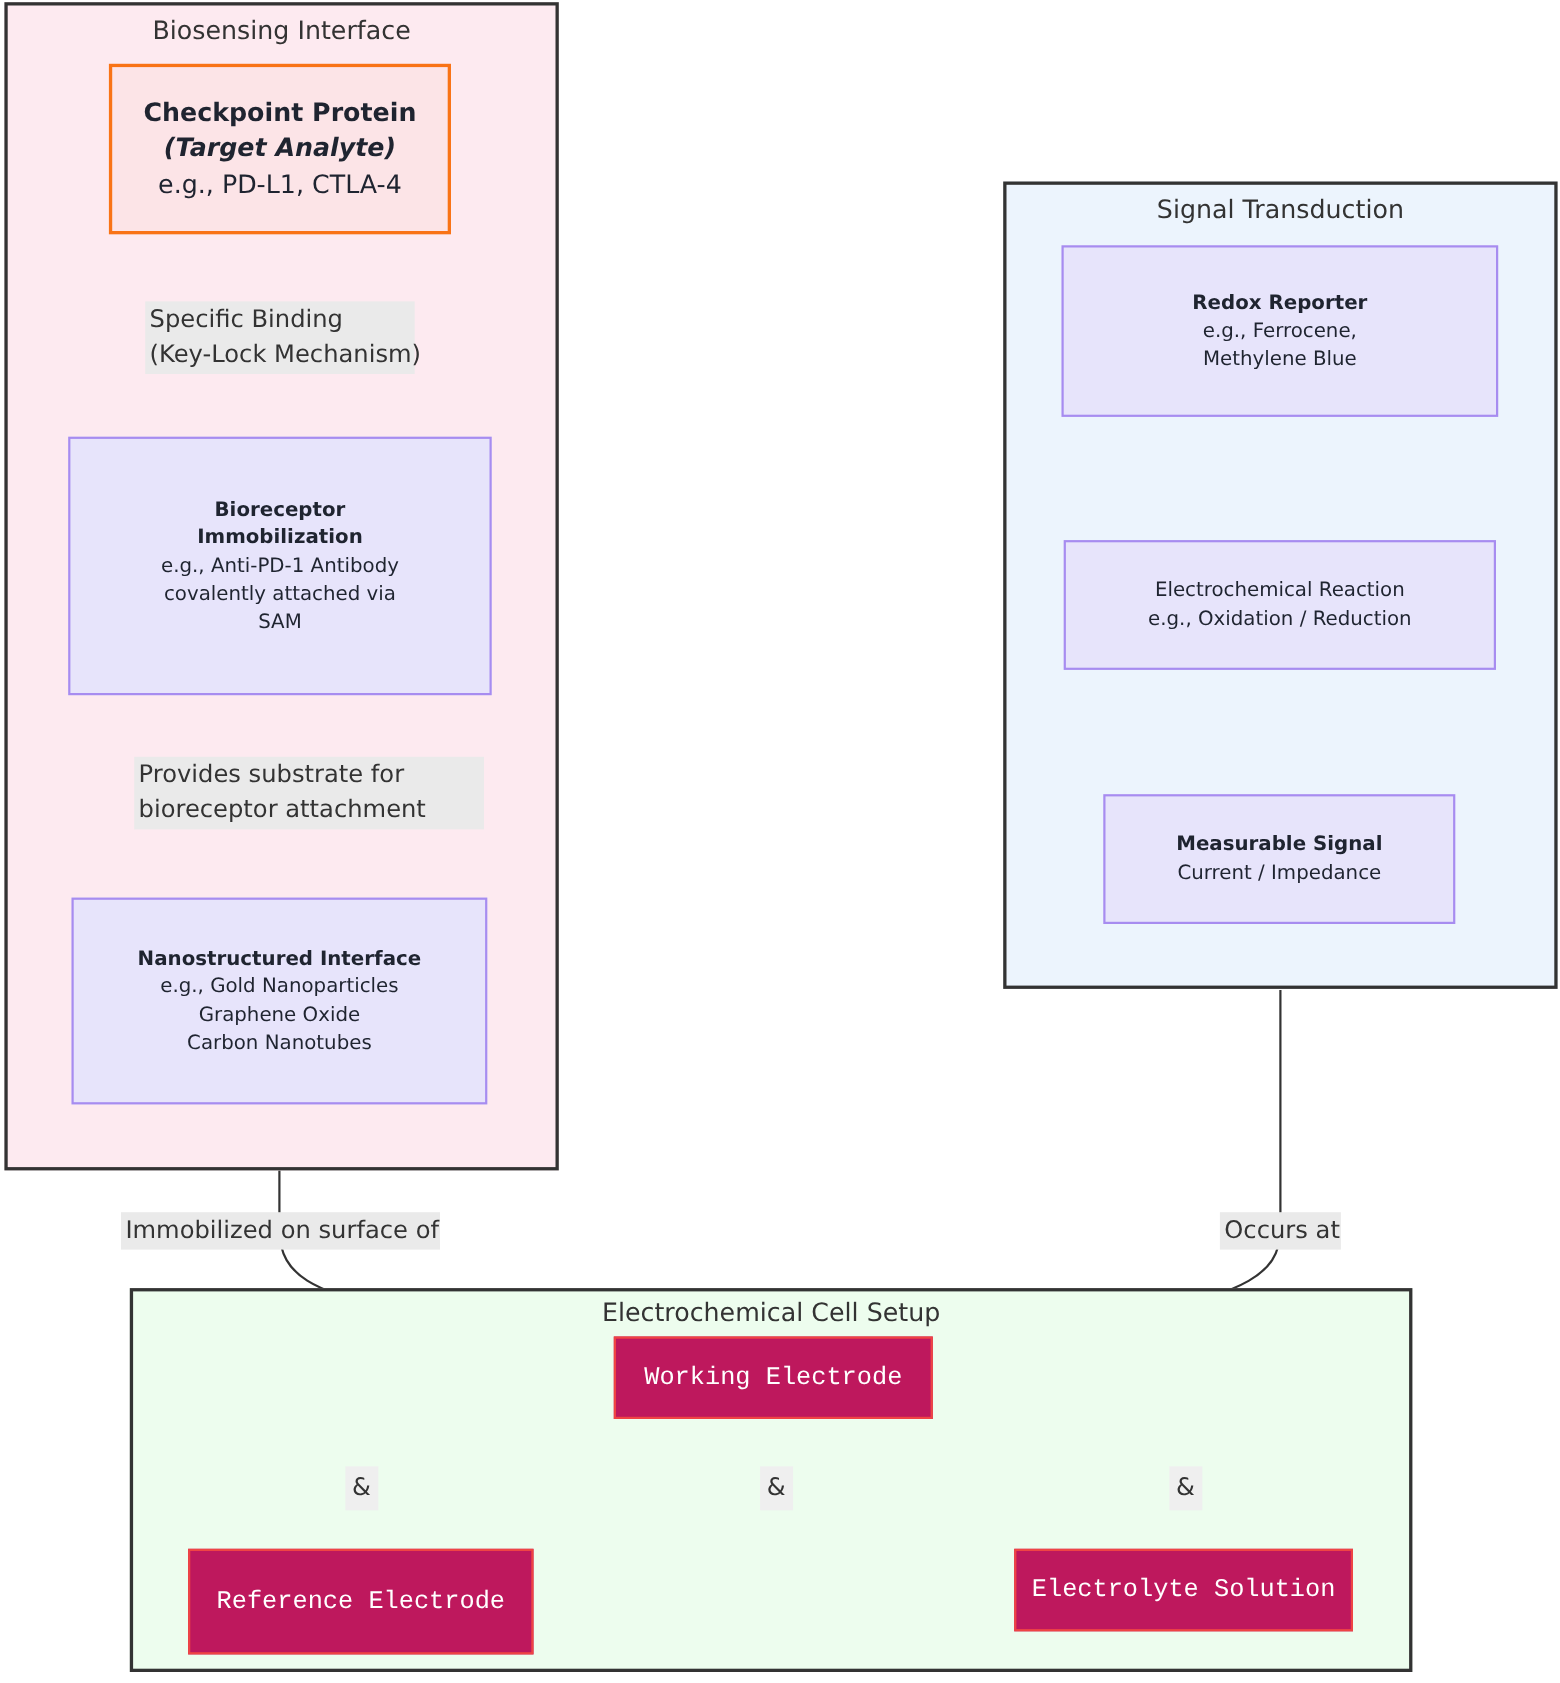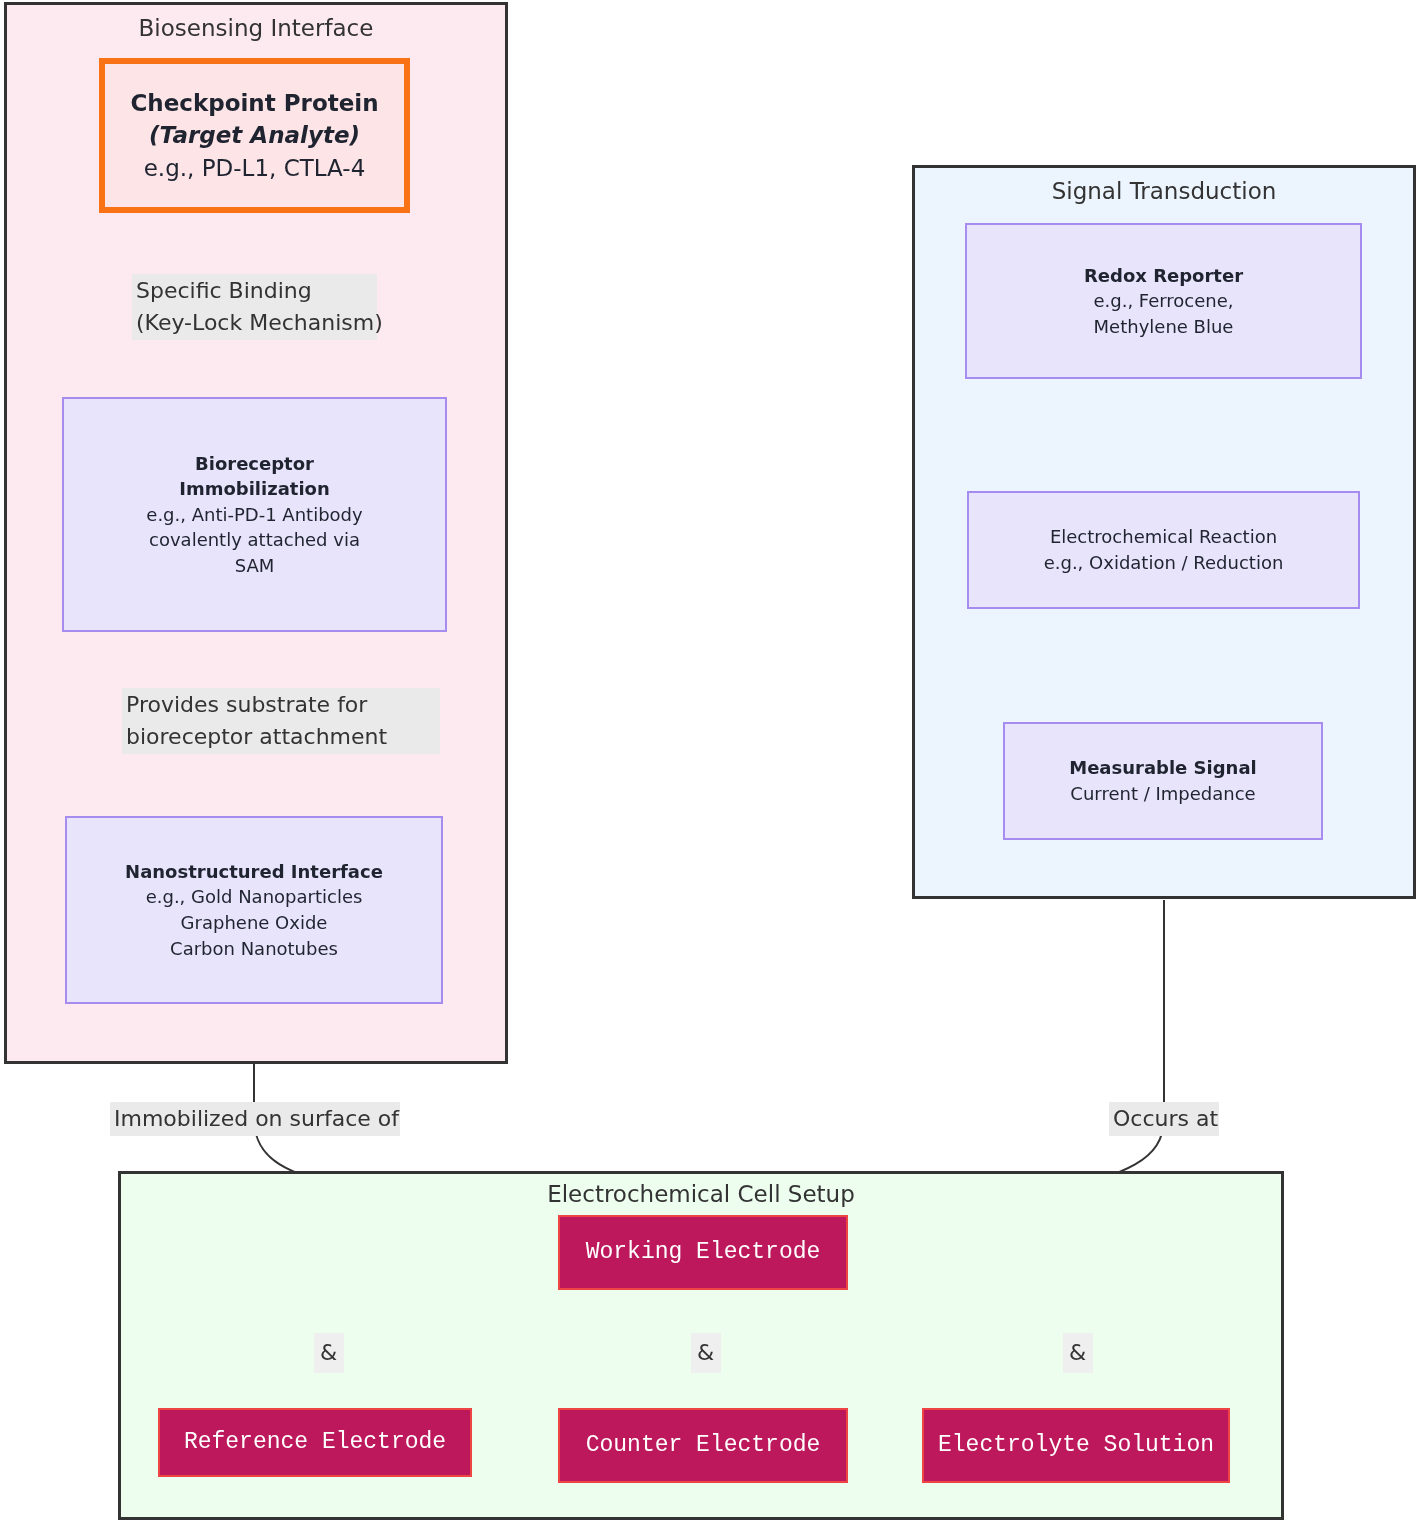--- a/index.html
+++ b/index.html
@@ -83,21 +83,21 @@
   .node .ln.i { font-style: italic; font-weight: bold; }
 
   .node.purple {
     background: #e7e4fb;
     border: 2px solid #a78cf0;
     color: #1f2430;
     font-size: 18px;
   }
   .node.target {
     background: #fce4e7;
-    border: 6px solid #f97316;
+    border: 3px solid #f97316;
     color: #1f2430;
     font-size: 23px;
   }
   .node.dark {
     background: #be185d;
     border: 2px solid #ef4444;
     color: #ffffff;
     font-size: 23px;
     font-family: Liberation Mono, monospace;
   }
@@ -125,21 +125,21 @@
   
   #n-checkpoint   { left: 99px;  top: 58px;  width: 311px; height: 155px; }
   #n-bioreceptor  { left: 62px;  top: 397px; width: 385px; height: 235px; }
   #n-nano         { left: 65px;  top: 816px; width: 378px; height: 188px; }
 
   #n-redox        { left: 965px; top: 223px; width: 397px; height: 156px; }
   #n-echem        { left: 967px; top: 491px; width: 393px; height: 118px; }
   #n-signal       { left: 1003px; top: 722px; width: 320px; height: 118px; }
 
   #n-working      { left: 558px; top: 1215px; width: 290px; height: 75px; }
-  #n-reference    { left: 158px; top: 1408px; width: 314px; height: 69px; }
+  #n-reference    { left: 171px; top: 1408px; width: 314px; height: 96px; }
   #n-counter      { left: 558px; top: 1408px; width: 290px; height: 75px; }
   #n-electrolyte  { left: 922px; top: 1408px; width: 308px; height: 75px; }
 
   #lbl-binding    { left: 132px; top: 274px; width: 245px; }
   #lbl-substrate  { left: 122px; top: 688px; width: 318px; }
   #lbl-immob      { left: 110px; top: 1102px; width: 290px; }
   #lbl-occurs     { left: 1109px; top: 1102px; width: 110px; }
   #lbl-amp-1      { left: 314px; top: 1333px; width: 30px; }
   #lbl-amp-2      { left: 691px; top: 1333px; width: 30px; }
   #lbl-amp-3      { left: 1063px; top: 1333px; width: 30px; }
@@ -223,23 +223,20 @@
     <span class="ln b">Measurable Signal</span>
     <span class="ln">Current / Impedance</span>
   </div>
 
   <div class="node dark" id="n-working">
     <span class="ln">Working Electrode</span>
   </div>
   <div class="node dark" id="n-reference">
     <span class="ln">Reference Electrode</span>
   </div>
-  <div class="node dark" id="n-counter">
-    <span class="ln">Counter Electrode</span>
-  </div>
   <div class="node dark" id="n-electrolyte">
     <span class="ln">Electrolyte Solution</span>
   </div>
 
   <div class="edge-label" id="lbl-binding">
     <span class="ln">Specific Binding</span>
     <span class="ln">(Key-Lock Mechanism)</span>
   </div>
 
   <div class="edge-label" id="lbl-substrate">

